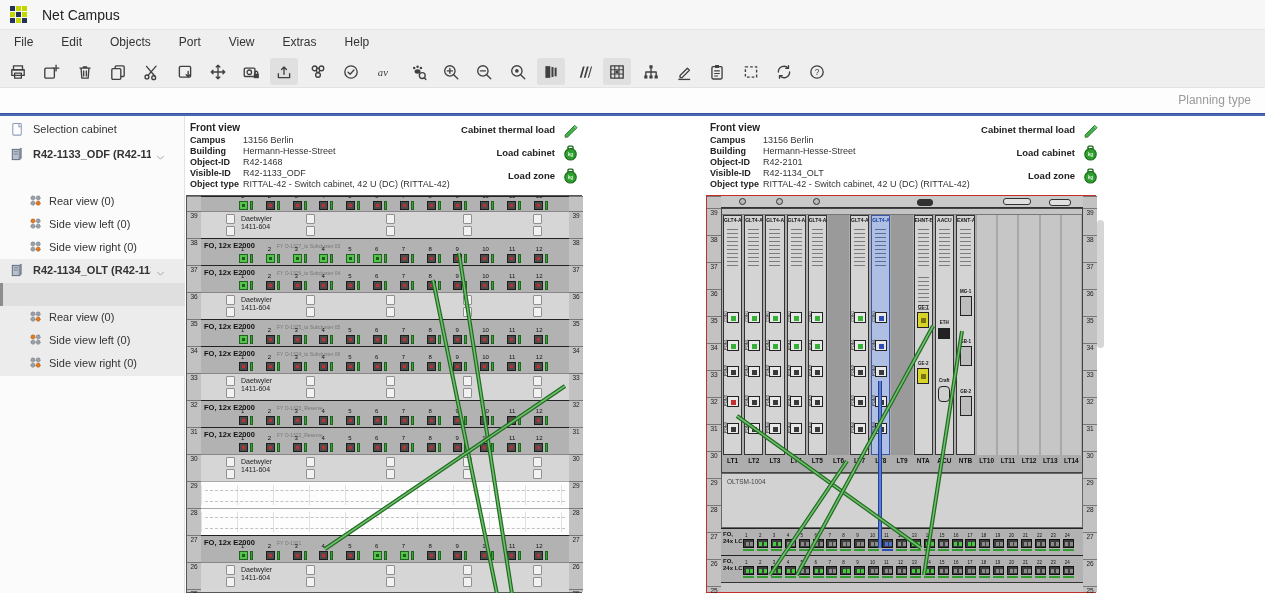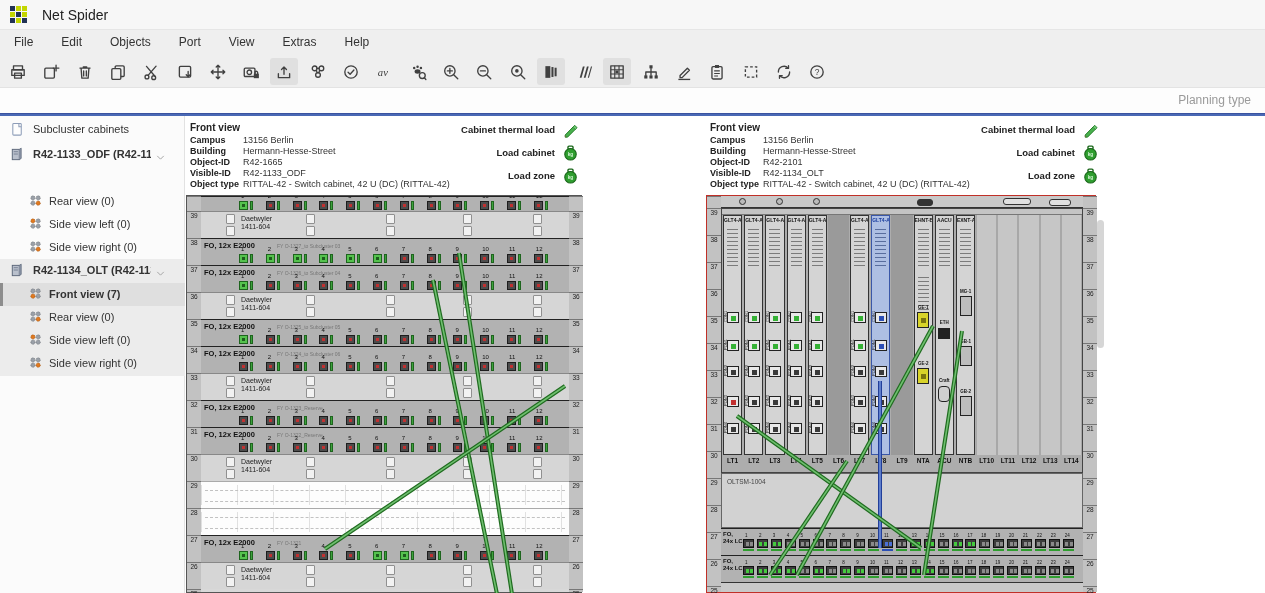--- a/index.html
+++ b/index.html
@@ -118,21 +118,21 @@
       <i class="n"></i>
         <i class="y"></i>
         <i class="y"></i>
         <i class="y"></i>
         <i class="n"></i>
         <i class="y"></i>
         <i class="n"></i>
         <i class="y"></i>
         <i class="n"></i>
     </div>
-    <div class="app-title">Net Spider</div>
+    <div class="app-title">Net Campus</div>
   </div>
 
   <nav class="menubar" id="menubar"><div class="menu-item" style="display: inline-block;">File</div><div class="menu-item" style="display: inline-block;">Edit</div><div class="menu-item" style="display: inline-block;">Objects</div><div class="menu-item" style="display: inline-block;">Port</div><div class="menu-item" style="display: inline-block;">View</div><div class="menu-item" style="display: inline-block;">Extras</div><div class="menu-item" style="display: inline-block;">Help</div></nav>
   <div class="toolbar" id="toolbar">
       <div class="tbtn" style="left: 4px;">
         <svg width="18" height="18" viewBox="0 0 16 16">
           <rect x="4" y="2.5" width="8" height="3.5" fill="none" stroke="#404040" stroke-width="1.2" stroke-linecap="round" stroke-linejoin="round"></rect>
           <rect x="2.5" y="6" width="11" height="5" fill="none" stroke="#404040" stroke-width="1.2" stroke-linecap="round" stroke-linejoin="round"></rect>
           <rect x="5" y="9" width="6" height="4.5" fill="none" stroke="#404040" stroke-width="1.2" stroke-linecap="round" stroke-linejoin="round"></rect>
         </svg>
@@ -301,21 +301,21 @@
   </div>
   <div class="blue-divider"></div>
 
   <div class="main">
     <aside class="sidebar" id="sidebar">
         <div class="tree-row" style="top: 2px;">
           <div class="ticon" style="left: 10px;"><svg width="15" height="15" viewBox="0 0 16 16">
               <rect x="3" y="1.5" width="9" height="12.5" rx="1" fill="#fdfdfd" stroke="#8d9db8" stroke-width="1.1"></rect>
               <path d="M9.5 1.5v3.5H12" fill="none" stroke="#8d9db8" stroke-width="1.1"></path>
             </svg></div>
-          <div class="lbl" style="left: 33px;">Subcluster cabinets</div>
+          <div class="lbl" style="left: 33px;">Selection cabinet</div>
         </div>
         <div class="tree-row group" style="top: 27px;">
           <div class="ticon" style="left: 9px;"><svg width="15" height="15" viewBox="0 0 16 16">
               <rect x="3.5" y="2.5" width="7.5" height="11" fill="#b9c0cc" stroke="#5a6578" stroke-width="1"></rect>
               <path d="M11 2.5l2-1.3v11l-2 1.3" fill="#8e97a8" stroke="#5a6578" stroke-width=".8"></path>
               <path d="M5 5h4.5M5 7.5h4.5" stroke="#5a6578" stroke-width=".7"></path>
             </svg></div>
           <div class="lbl" style="left: 33px; max-width: 118px;">R42-1133_ODF (R42-1133)</div>
           <div class="chev"><svg width="13" height="13" viewBox="0 0 16 16">
               <polyline points="3,6 8,11 13,6" fill="none" stroke="#999" stroke-width="1.3" transform="scale(0.8) translate(2,0)"></polyline>
@@ -354,29 +354,20 @@
               <rect x="3.5" y="2.5" width="7.5" height="11" fill="#b9c0cc" stroke="#5a6578" stroke-width="1"></rect>
               <path d="M11 2.5l2-1.3v11l-2 1.3" fill="#8e97a8" stroke="#5a6578" stroke-width=".8"></path>
               <path d="M5 5h4.5M5 7.5h4.5" stroke="#5a6578" stroke-width=".7"></path>
             </svg></div>
           <div class="lbl" style="left: 33px; max-width: 118px;">R42-1134_OLT (R42-113...</div>
           <div class="chev"><svg width="13" height="13" viewBox="0 0 16 16">
               <polyline points="3,6 8,11 13,6" fill="none" stroke="#999" stroke-width="1.3" transform="scale(0.8) translate(2,0)"></polyline>
             </svg></div>
         </div>
         <div class="sel-bg" style="top: 167px;"></div>
-        <div class="tree-row" style="top: 167px;">
-          <div class="ticon" style="left: 29px;"><svg width="14" height="14" viewBox="0 0 16 16">
-              <circle cx="4.5" cy="4.5" r="2.4" fill="#9aa0a8" stroke="#6b7076" stroke-width=".8" stroke-dasharray="1.2 .7"></circle>
-              <circle cx="10.5" cy="4.5" r="2.4" fill="#9aa0a8" stroke="#6b7076" stroke-width=".8" stroke-dasharray="1.2 .7"></circle>
-              <circle cx="4.5" cy="10.5" r="2.4" fill="#e0791f" stroke="#9e500e" stroke-width=".8" stroke-dasharray="1.2 .7"></circle>
-              <circle cx="10.5" cy="10.5" r="2.4" fill="#9aa0a8" stroke="#6b7076" stroke-width=".8" stroke-dasharray="1.2 .7"></circle>
-            </svg></div>
-          <div class="lbl" style="left: 49px; font-weight: bold;">Front view (7)</div>
-        </div>
         <div class="tree-row" style="top: 190px;">
           <div class="ticon" style="left: 29px;"><svg width="14" height="14" viewBox="0 0 16 16">
               <circle cx="4.5" cy="4.5" r="2.4" fill="#9aa0a8" stroke="#6b7076" stroke-width=".8" stroke-dasharray="1.2 .7"></circle>
               <circle cx="10.5" cy="4.5" r="2.4" fill="#9aa0a8" stroke="#6b7076" stroke-width=".8" stroke-dasharray="1.2 .7"></circle>
               <circle cx="4.5" cy="10.5" r="2.4" fill="#9aa0a8" stroke="#6b7076" stroke-width=".8" stroke-dasharray="1.2 .7"></circle>
               <circle cx="10.5" cy="10.5" r="2.4" fill="#e0791f" stroke="#9e500e" stroke-width=".8" stroke-dasharray="1.2 .7"></circle>
             </svg></div>
           <div class="lbl" style="left: 49px;">Rear view (0)</div>
         </div>
         <div class="tree-row" style="top: 213px;">
@@ -398,21 +389,21 @@
           <div class="lbl" style="left: 49px;">Side view right (0)</div>
         </div>
       </aside>
     <section class="panel" id="panel-left" style="left:185px;width:400px">
         <div class="p-title" style="left: 5px; top: 6px;">Front view</div>
         <div class="p-lab" style="left: 5px; top: 19px;">Campus</div>
         <div class="p-val" style="left: 58px; top: 19px;">13156 Berlin</div>
         <div class="p-lab" style="left: 5px; top: 30px;">Building</div>
         <div class="p-val" style="left: 58px; top: 30px;">Hermann-Hesse-Street</div>
         <div class="p-lab" style="left: 5px; top: 41px;">Object-ID</div>
-        <div class="p-val" style="left: 58px; top: 41px;">R42-1665</div>
+        <div class="p-val" style="left: 58px; top: 41px;">R42-1468</div>
         <div class="p-lab" style="left: 5px; top: 52px;">Visible-ID</div>
         <div class="p-val" style="left: 58px; top: 52px;">R42-1133_ODF</div>
         <div class="p-lab" style="left: 5px; top: 63px;">Object type</div>
         <div class="p-val" style="left: 58px; top: 63px;">RITTAL-42 - Switch cabinet, 42 U (DC) (RITTAL-42)</div>
         <div class="load-lab" style="right: 30px; top: 8px;">Cabinet thermal load</div>
         <div class="load-ic" style="right: 6px; top: 5px;"><svg width="17" height="17" viewBox="0 0 16 16">
             <path d="M3 13.2 10.6 5.4l2.2 2.2L5.2 15.2H3Z" fill="#49b04d" stroke="#1e7a24" stroke-width=".9"></path>
             <path d="M3 13.2l.6 2h-0.6Z" fill="#d0483a"></path>
             <path d="M10.6 5.4l1.4-1.3 2.2 2.2-1.4 1.3" fill="#6ecb72" stroke="#1e7a24" stroke-width=".9"></path>
           </svg></div>

